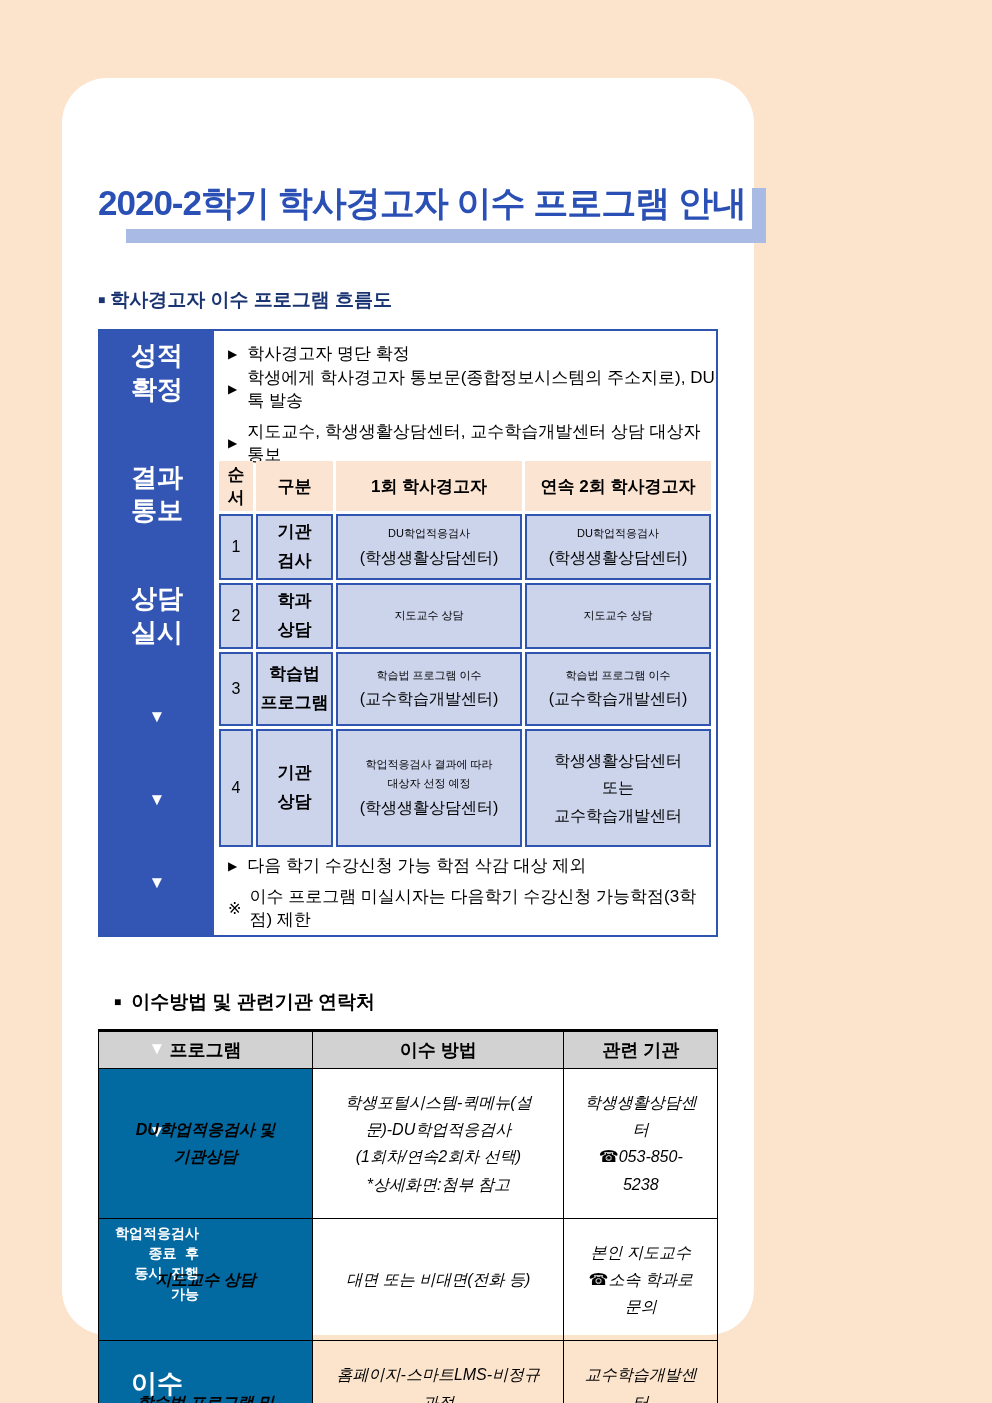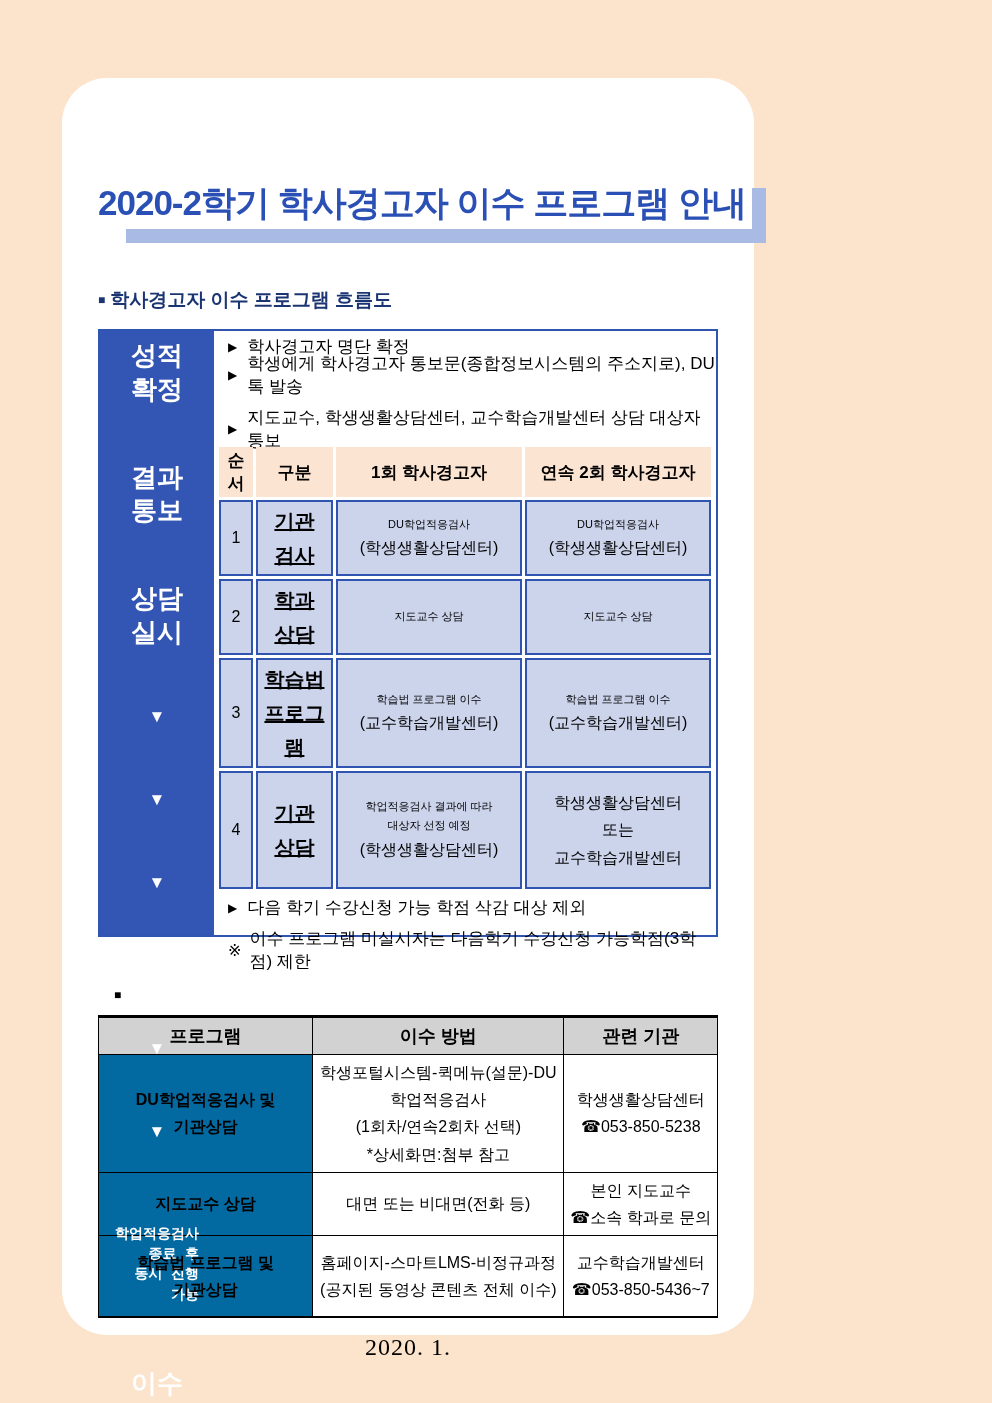--- a/index.html
+++ b/index.html
@@ -72,39 +72,39 @@
     height:26px;padding:2px;border:none;
   }
   table.itbl td{
     background:#ccd4ec;border:2px solid #2f55b0;
     text-align:center;vertical-align:middle;padding:2px;
   }
   .col-no{width:7%;}
   .col-type{width:16%;}
   .col-w1,.col-w2{width:38.5%;}
   td.c-no{font-size:16px;}
-  td.c-type{font-size:20px;font-weight:bold;white-space:pre-line;line-height:1.7;text-decoration:underline;}
+  td.c-type{font-size:17px;font-weight:bold;white-space:pre-line;line-height:1.7;}
   .c-main{font-size:11px;font-weight:normal;line-height:1.8;white-space:pre-line;}
   .c-sub{font-size:16px;font-weight:normal;line-height:1.7;white-space:pre-line;}
   tr.r1 td{height:58px;}
   tr.r2 td{height:56px;}
   tr.r3 td{height:66px;}
   tr.r4 td{height:110px;}
   
   table.ctbl{
     width:100%;border-collapse:collapse;margin-top:14px;table-layout:fixed;
     border-top:3px solid #000;border-bottom:2px solid #000;
   }
   table.ctbl th{
     background:#d2d2d2;border:1px solid #000;
     font-size:18px;font-weight:bold;height:32px;padding:2px;
   }
   table.ctbl td{
     border:1px solid #000;text-align:center;vertical-align:middle;
-    font-size:16px;line-height:1.7;white-space:pre-line;padding:4px;
+    font-size:16px;line-height:1.7;white-space:pre-line;padding:20px;font-style:italic;
   }
   td.prog{background:#0369a1;font-weight:bold;font-size:17px;}
   .ccol-1{width:34.6%;}
   .ccol-2{width:40.6%;}
   .ccol-3{width:24.8%;}
   tr.cr1 td{height:88px;}
   tr.cr2 td{height:54px;}
   tr.cr3 td{height:72px;}
   
   .page-date{
@@ -256,20 +256,21 @@
           <span class="mk-ref">※</span>
           <span>이수 프로그램 미실시자는 다음학기 수강신청 가능학점(3학점) 제한</span>
         </div>
       </div>
 
     </div>
   </div>
 
   <div class="sec-heading heading-contact">
     <span class="sq">■</span>
+    <span>이수방법 및 관련기관 연락처</span>
   </div>
 
   <table class="ctbl">
     <colgroup>
       <col class="ccol-1">
         <col class="ccol-2">
         <col class="ccol-3">
     </colgroup>
     <thead>
       <tr>

